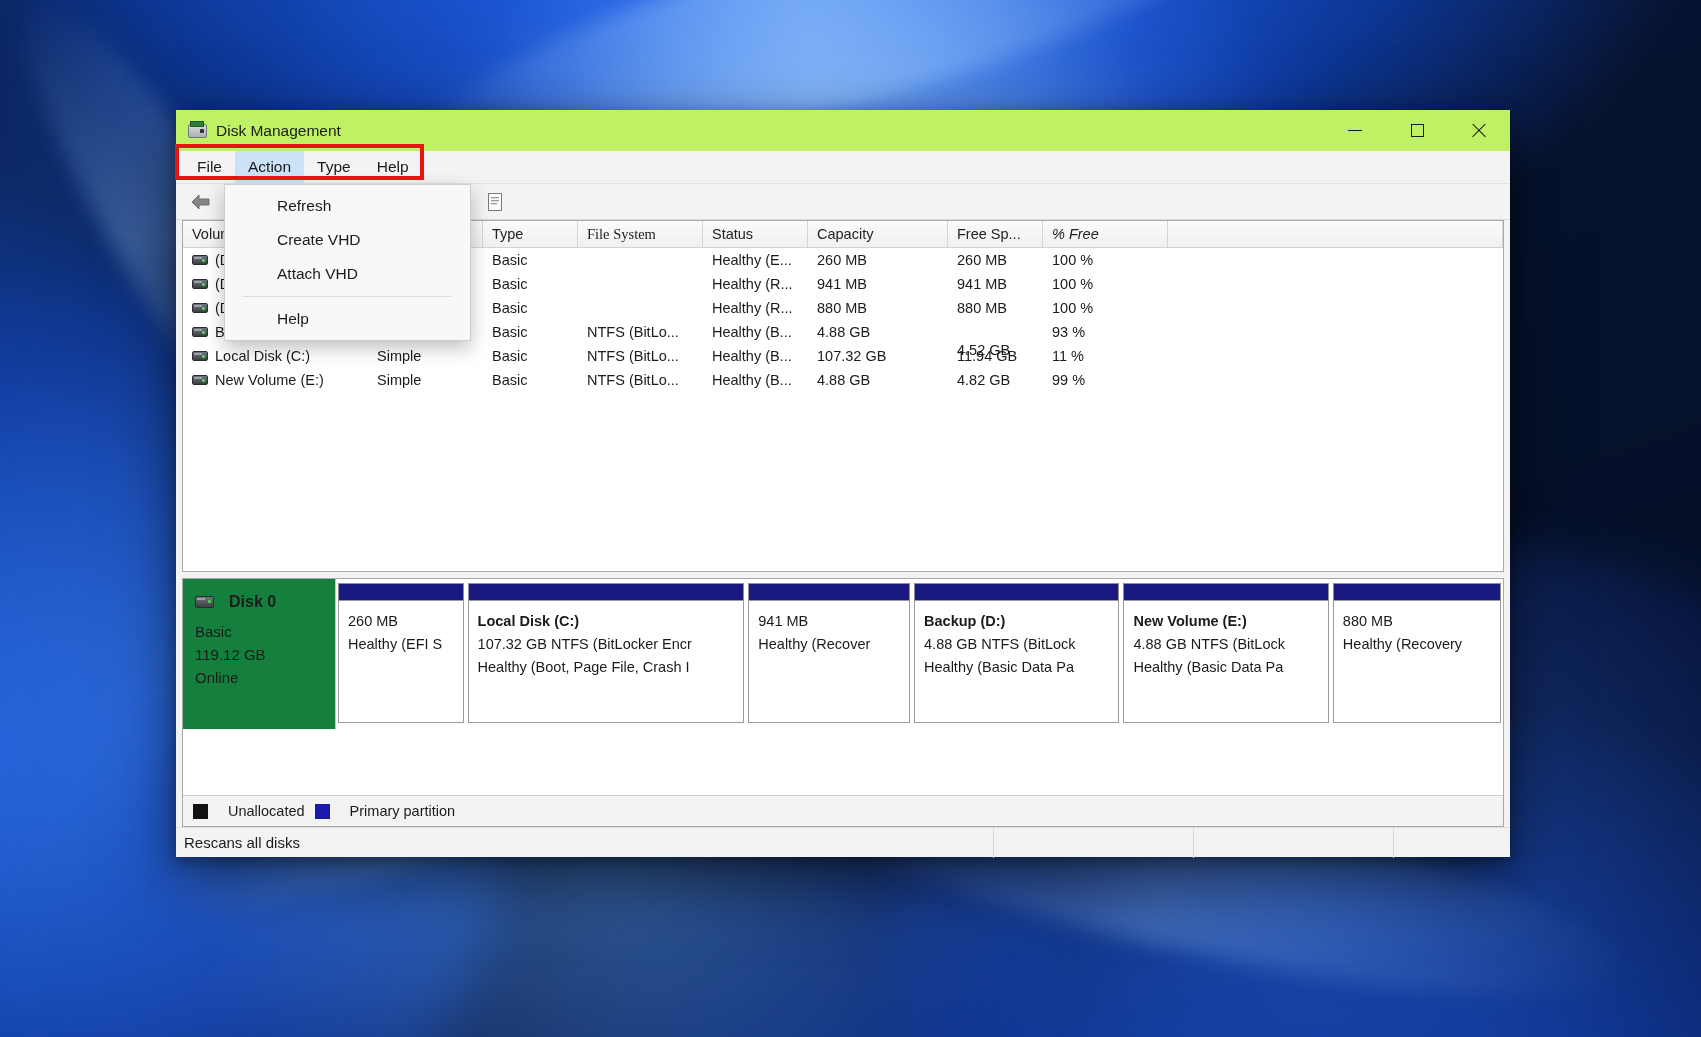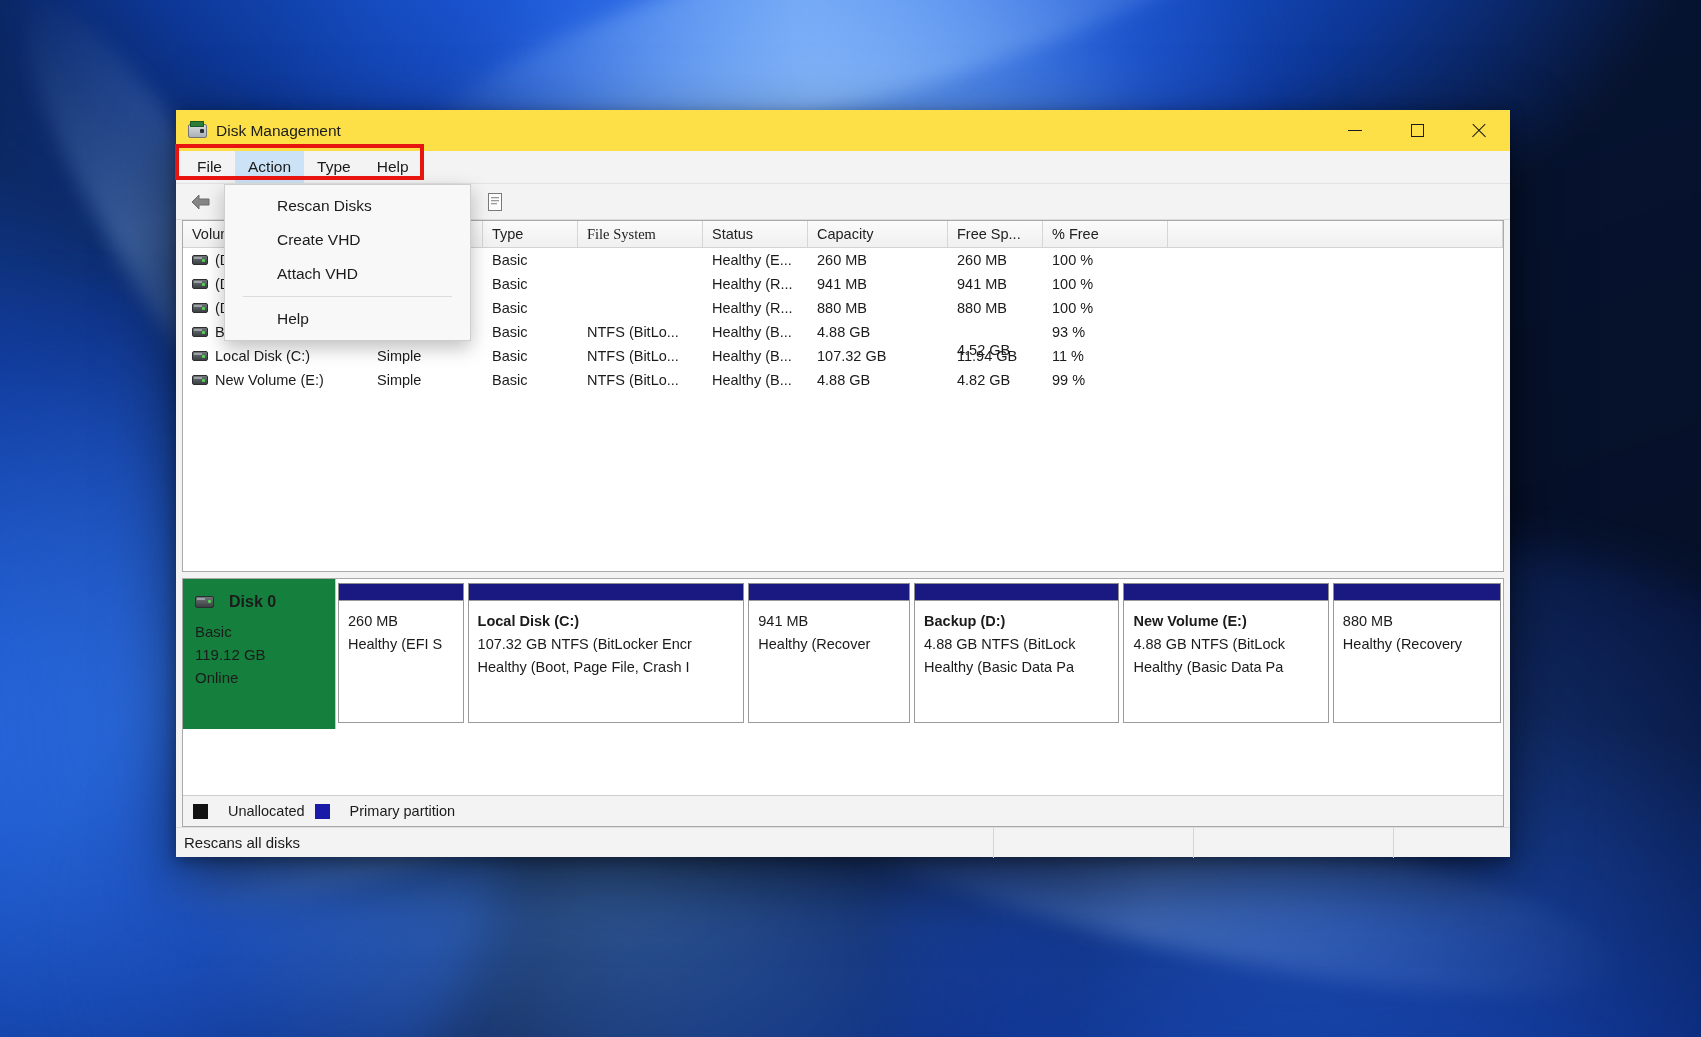--- a/index.html
+++ b/index.html
@@ -61,21 +61,21 @@
     background: #f3f3f3;
     box-shadow: 0 22px 60px rgba(0,0,0,.55), 0 4px 14px rgba(0,0,0,.35);
     display: flex; flex-direction: column;
     font-size: 15px;
     color: #1b1b1b;
   }
 
   
   .titlebar {
     height: 41px; display: flex; align-items: center;
-    background: #fde047;
+    background: #bef264;
     flex: 0 0 auto;
   }
   .title-left { display: flex; align-items: center; gap: 9px; padding-left: 12px; }
   .app-icon {
     width: 19px; height: 14px; position: relative;
     background: linear-gradient(#d9dde0, #a9b0b5);
     border: 1px solid #6f7478; border-radius: 2px;
   }
   .app-icon::before {
     content:""; position:absolute; left:1px; top:-4px; width:12px; height:4px;
@@ -298,21 +298,21 @@
 
     <div class="list-pane">
       <div class="lv-header" id="lv-header">
           <div class="hcell" style="width: 185px;">Volume</div>
           <div class="hcell" style="width: 115px;">Layout</div>
           <div class="hcell" style="width: 95px;">Type</div>
           <div class="hcell" style="width: 125px; font-family: Liberation Serif, serif;">File System</div>
           <div class="hcell" style="width: 105px;">Status</div>
           <div class="hcell" style="width: 140px;">Capacity</div>
           <div class="hcell" style="width: 95px;">Free Sp...</div>
-          <div class="hcell" style="width: 125px;">% Free</div>
+          <div class="hcell" style="width: 125px; font-style: italic;">% Free</div>
           <div class="hcell" style="width: 260px; flex: 1 1 auto;"></div>
         </div>
       <div class="lv-body" id="lv-body">
           <div class="lv-row">
             <div class="cell" style="width: 185px;">
               <span class="vol-icon"></span>
               <span>(Disk 0 partition 1)</span>
             </div>
             <div class="cell" style="width: 115px;">Simple</div>
             <div class="cell" style="width: 95px;">Basic</div>
@@ -466,20 +466,20 @@
   </div>
 
   <div class="statusbar">
     <span>Rescans all disks</span>
     <span class="status-seg sseg1"></span>
     <span class="status-seg sseg2"></span>
     <span class="status-seg sseg3"></span>
   </div>
 
   <div class="dropdown" id="dropdown">
-      <div class="dd-item">Rescan Disks</div>
+      <div class="dd-item">Refresh</div>
       <div class="dd-item">Create VHD</div>
       <div class="dd-item">Attach VHD</div>
       <div class="dd-sep"></div>
       <div class="dd-item">Help</div>
     </div>
   <div class="dd-highlight" id="dd-hl" style="border-color: rgb(232, 20, 15);"></div>
 </div>
 
 </body></html>

